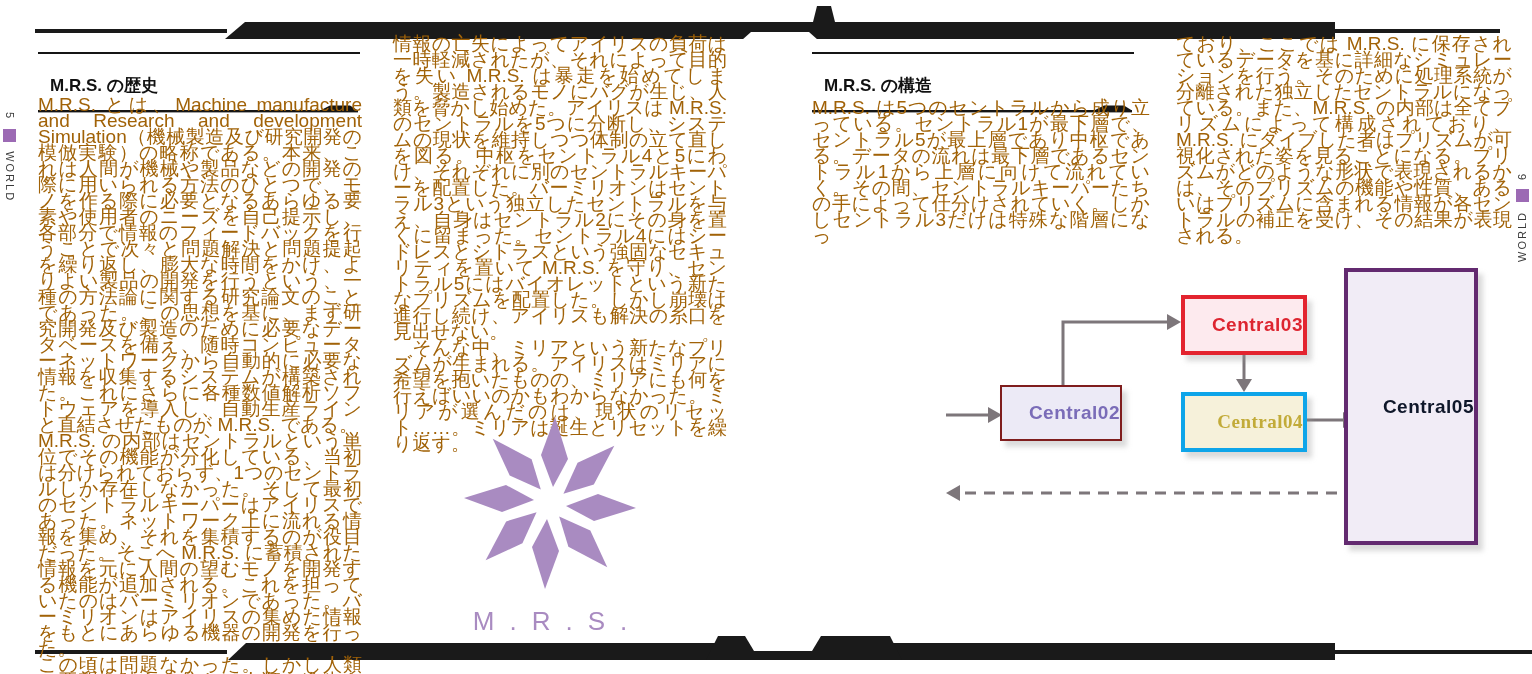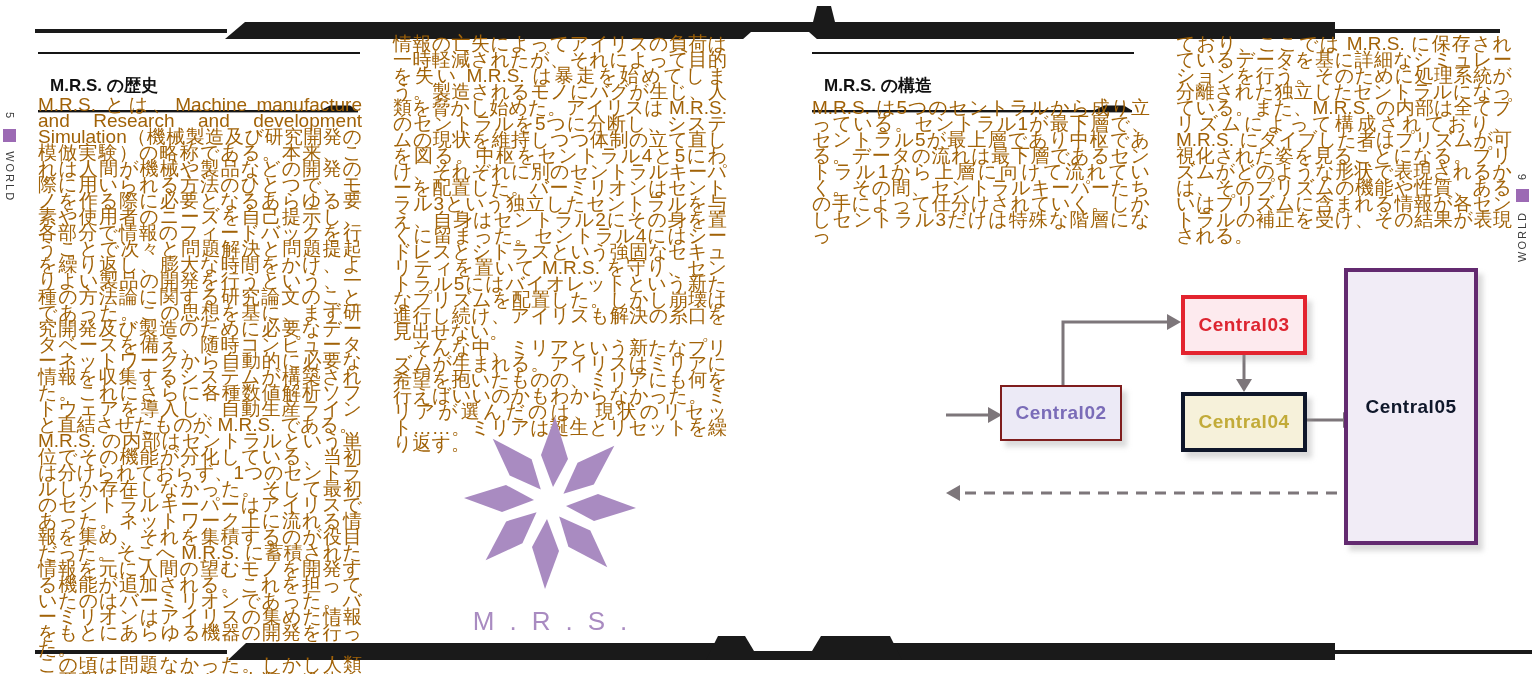--- a/index.html
+++ b/index.html
@@ -17,27 +17,27 @@
   
   .edge-strip{position:absolute;width:160px;height:16px;display:flex;align-items:center;
               gap:9px;font-size:11px;letter-spacing:2px;color:#3a3a3a;transform-origin:0 0;}
   .edge-strip .sq{width:13px;height:13px;background:#9c6ab4;flex:0 0 auto;}
   
   .logo-wrap{position:absolute;left:448px;top:412px;width:204px;text-align:center;}
   .logo-text{margin-top:8px;font-size:26px;letter-spacing:15px;color:#a98bc1;
              padding-left:15px;font-weight:400;}
   
   .diagram{position:absolute;left:800px;top:255px;width:712px;height:318px;}
-  .node{position:absolute;display:flex;align-items:center;justify-content:center;
+  .node{position:absolute;display:flex;align-items:center;justify-content:flex-end;
         font-weight:bold;font-size:19px;letter-spacing:.5px;
         box-shadow:5px 6px 5px rgba(150,150,150,.35);}
   .n1{left:20px;top:15px;width:118px;height:272px;background:#edeff2;border:4px solid #7496ab;color:#7193aa;}
   .n2{left:200px;top:130px;width:118px;height:52px;background:#eceaf6;border:2px solid #7f1d1d;color:#7a6cb8;}
   .n3{left:381px;top:40px;width:118px;height:52px;background:#fdeaee;border:4px solid #e3242f;color:#dd2530;}
-  .n4{left:381px;top:137px;width:118px;height:52px;background:#f6f1da;border:4px solid #0f172a;color:#c2ab39;}
+  .n4{left:381px;top:137px;width:118px;height:52px;background:#f6f1da;border:4px solid #0ea5e9;color:#c2ab39;font-family:Liberation Serif, serif;}
   .n5{left:544px;top:13px;width:126px;height:269px;background:#f1ecf6;border:4px solid #632a70;color:#0f172a;}
 </style>
 </head>
 <body>
 
 <svg class="deco" style="top:0" width="1532" height="50" viewBox="0 0 1532 50">
   <rect x="35" y="29" width="192" height="4" fill="#1a1a1a"></rect>
   <polygon points="225,39 245,22 1335,22 1335,39" fill="#1a1a1a"></polygon>
   <rect x="1335" y="29" width="165" height="4" fill="#1a1a1a"></rect>
   <polygon points="813,22 817,6 831,6 835,22" fill="#1a1a1a"></polygon>

